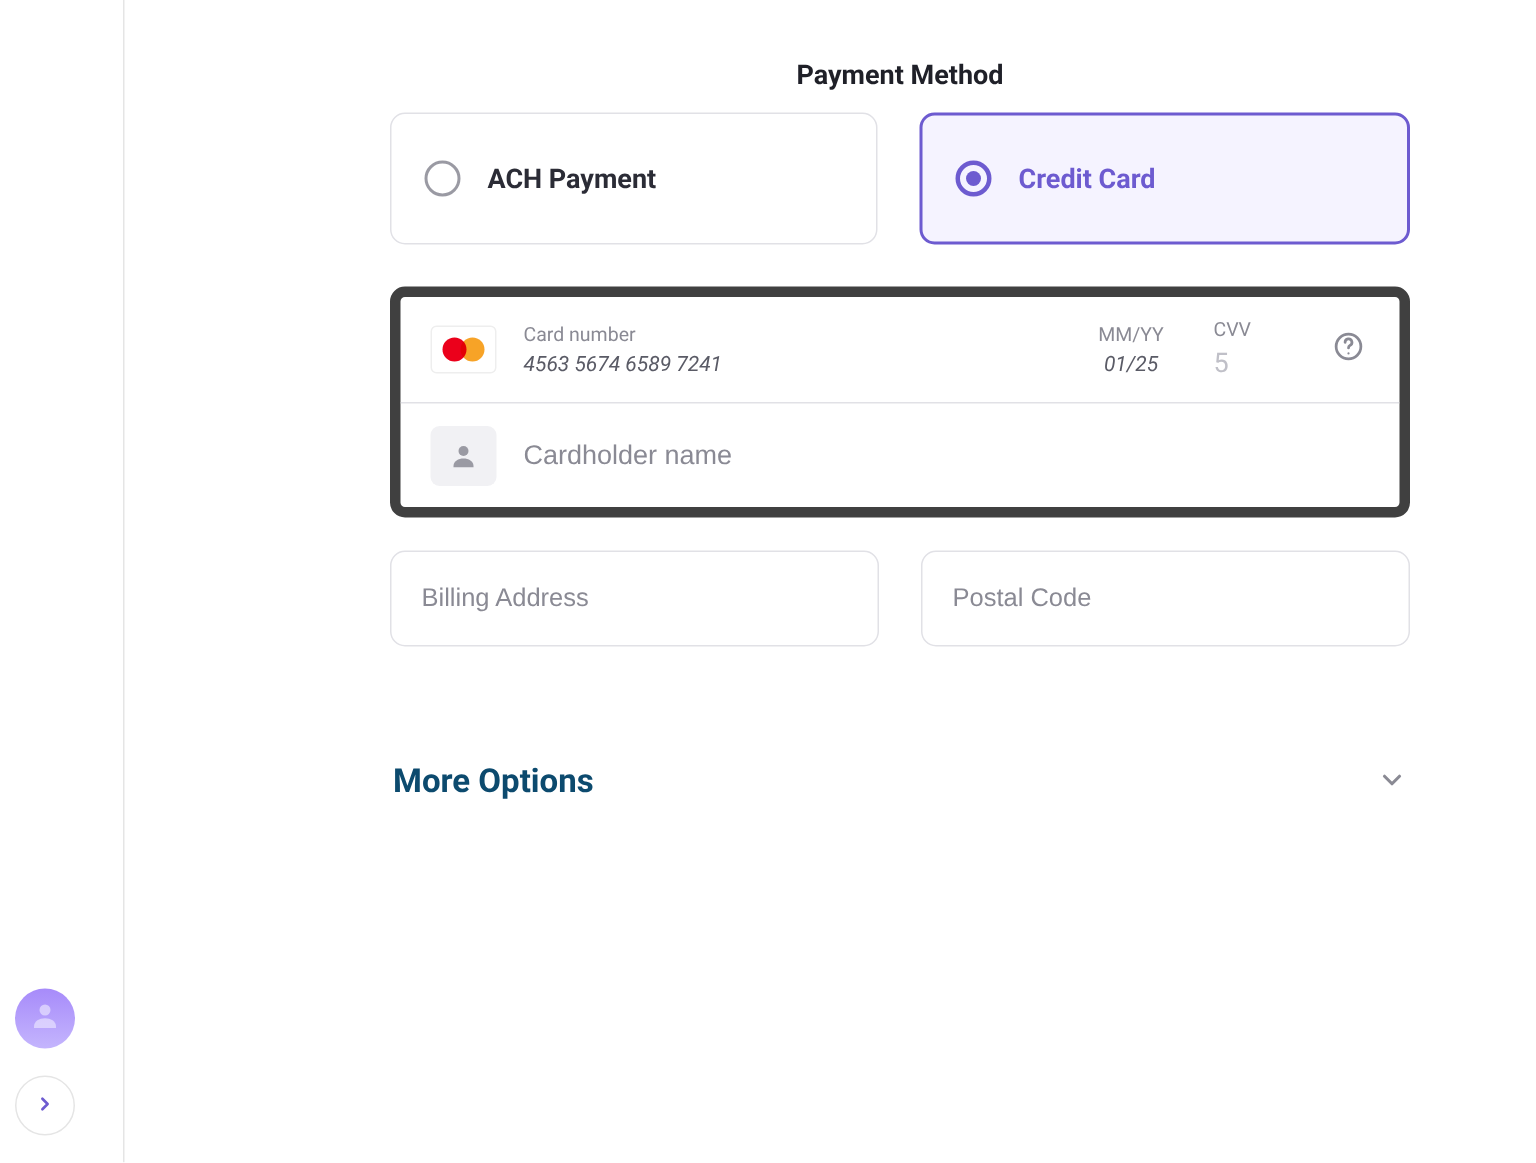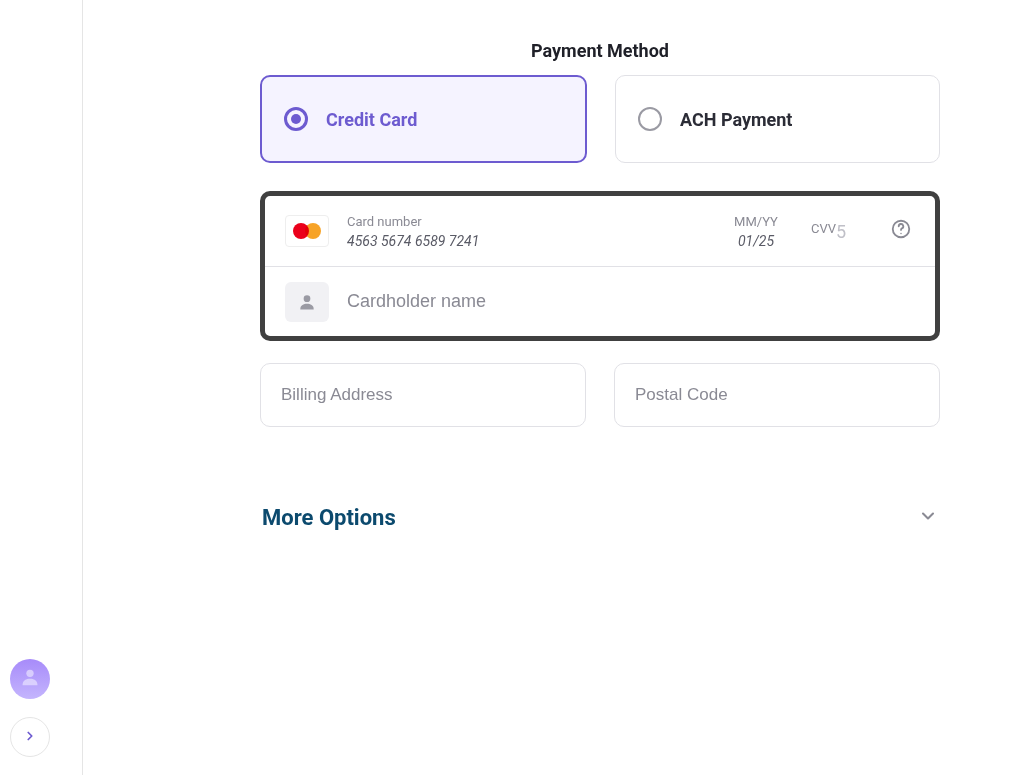--- a/index.html
+++ b/index.html
@@ -116,21 +116,21 @@
       font-size: 18px;
       font-weight: 700;
     }
     .tab-label.selected {
       color: #6d5bd0;
     }
     .tab-label.unselected {
       color: #2b2c36;
     }
     .card-block {
-      border: 5px solid #404040;
+      border: 7px solid #404040;
       border-radius: 10px;
       overflow: hidden;
       margin-bottom: 22px;
     }
     .card-row {
       display: flex;
       align-items: center;
       padding: 14px 20px;
       min-height: 70px;
     }
@@ -191,20 +191,21 @@
     }
     .exp-section {
       width: 110px;
       display: flex;
       flex-direction: column;
       align-items: center;
     }
     .cvv-section {
       width: 70px;
       display: flex;
+      flex-direction: column;
     }
     .cvv-value {
       font-size: 18px;
       color: #c0c0c8;
     }
     .help-icon-wrap {
       width: 28px;
       display: flex;
       align-items: center;
       justify-content: center;
@@ -273,29 +274,29 @@
         <polyline points="9 18 15 12 9 6"></polyline>
       </svg>
     </span>
   </div>
 </div>
 
 <div class="content">
   <h2 class="section-title">Payment Method</h2>
 
   <div class="method-tabs">
+    <div class="method-tab unselected">
+      <span class="radio-outer unselected"></span>
+      <span class="tab-label unselected">ACH Payment</span>
+    </div>
     <div class="method-tab selected">
       <span class="radio-outer selected">
         <span class="radio-inner"></span>
       </span>
       <span class="tab-label selected">Credit Card</span>
-    </div>
-    <div class="method-tab unselected">
-      <span class="radio-outer unselected"></span>
-      <span class="tab-label unselected">ACH Payment</span>
     </div>
   </div>
 
   <div class="card-block">
     <div class="card-row">
       <div class="card-brand-icon">
         <div class="mc-circles">
           <div class="mc-circle mc-red"></div>
           <div class="mc-circle mc-orange"></div>
         </div>

